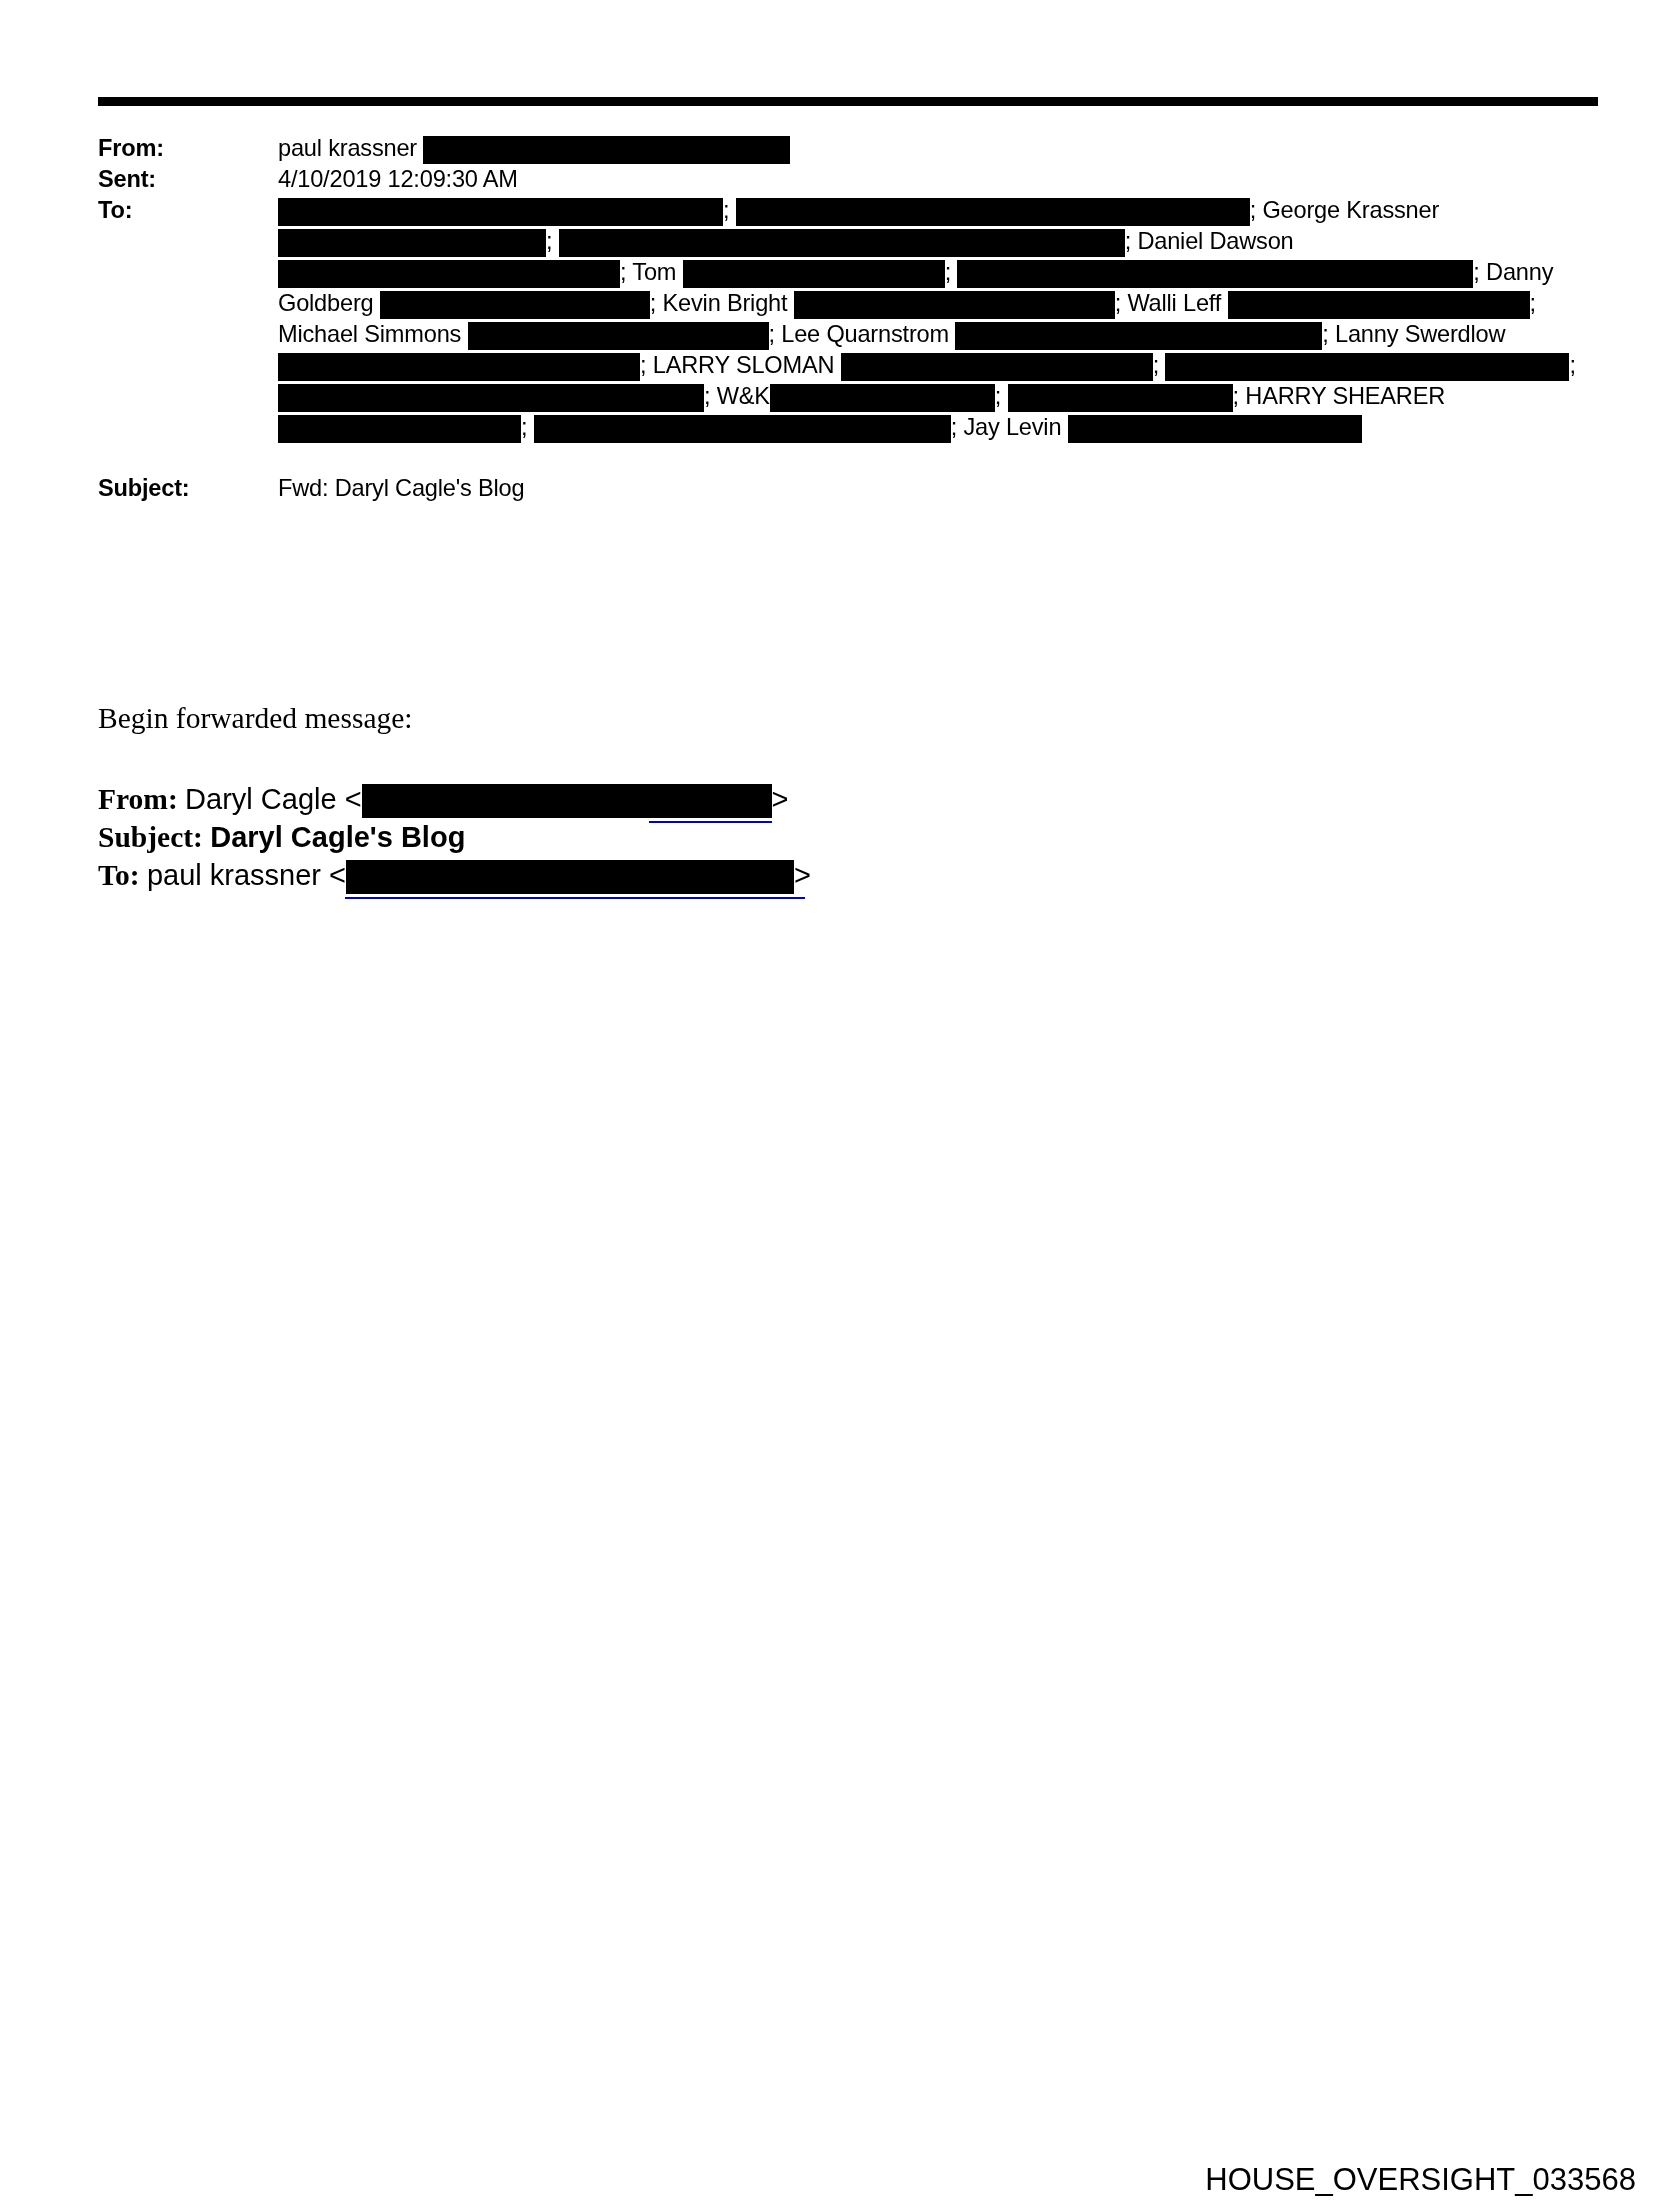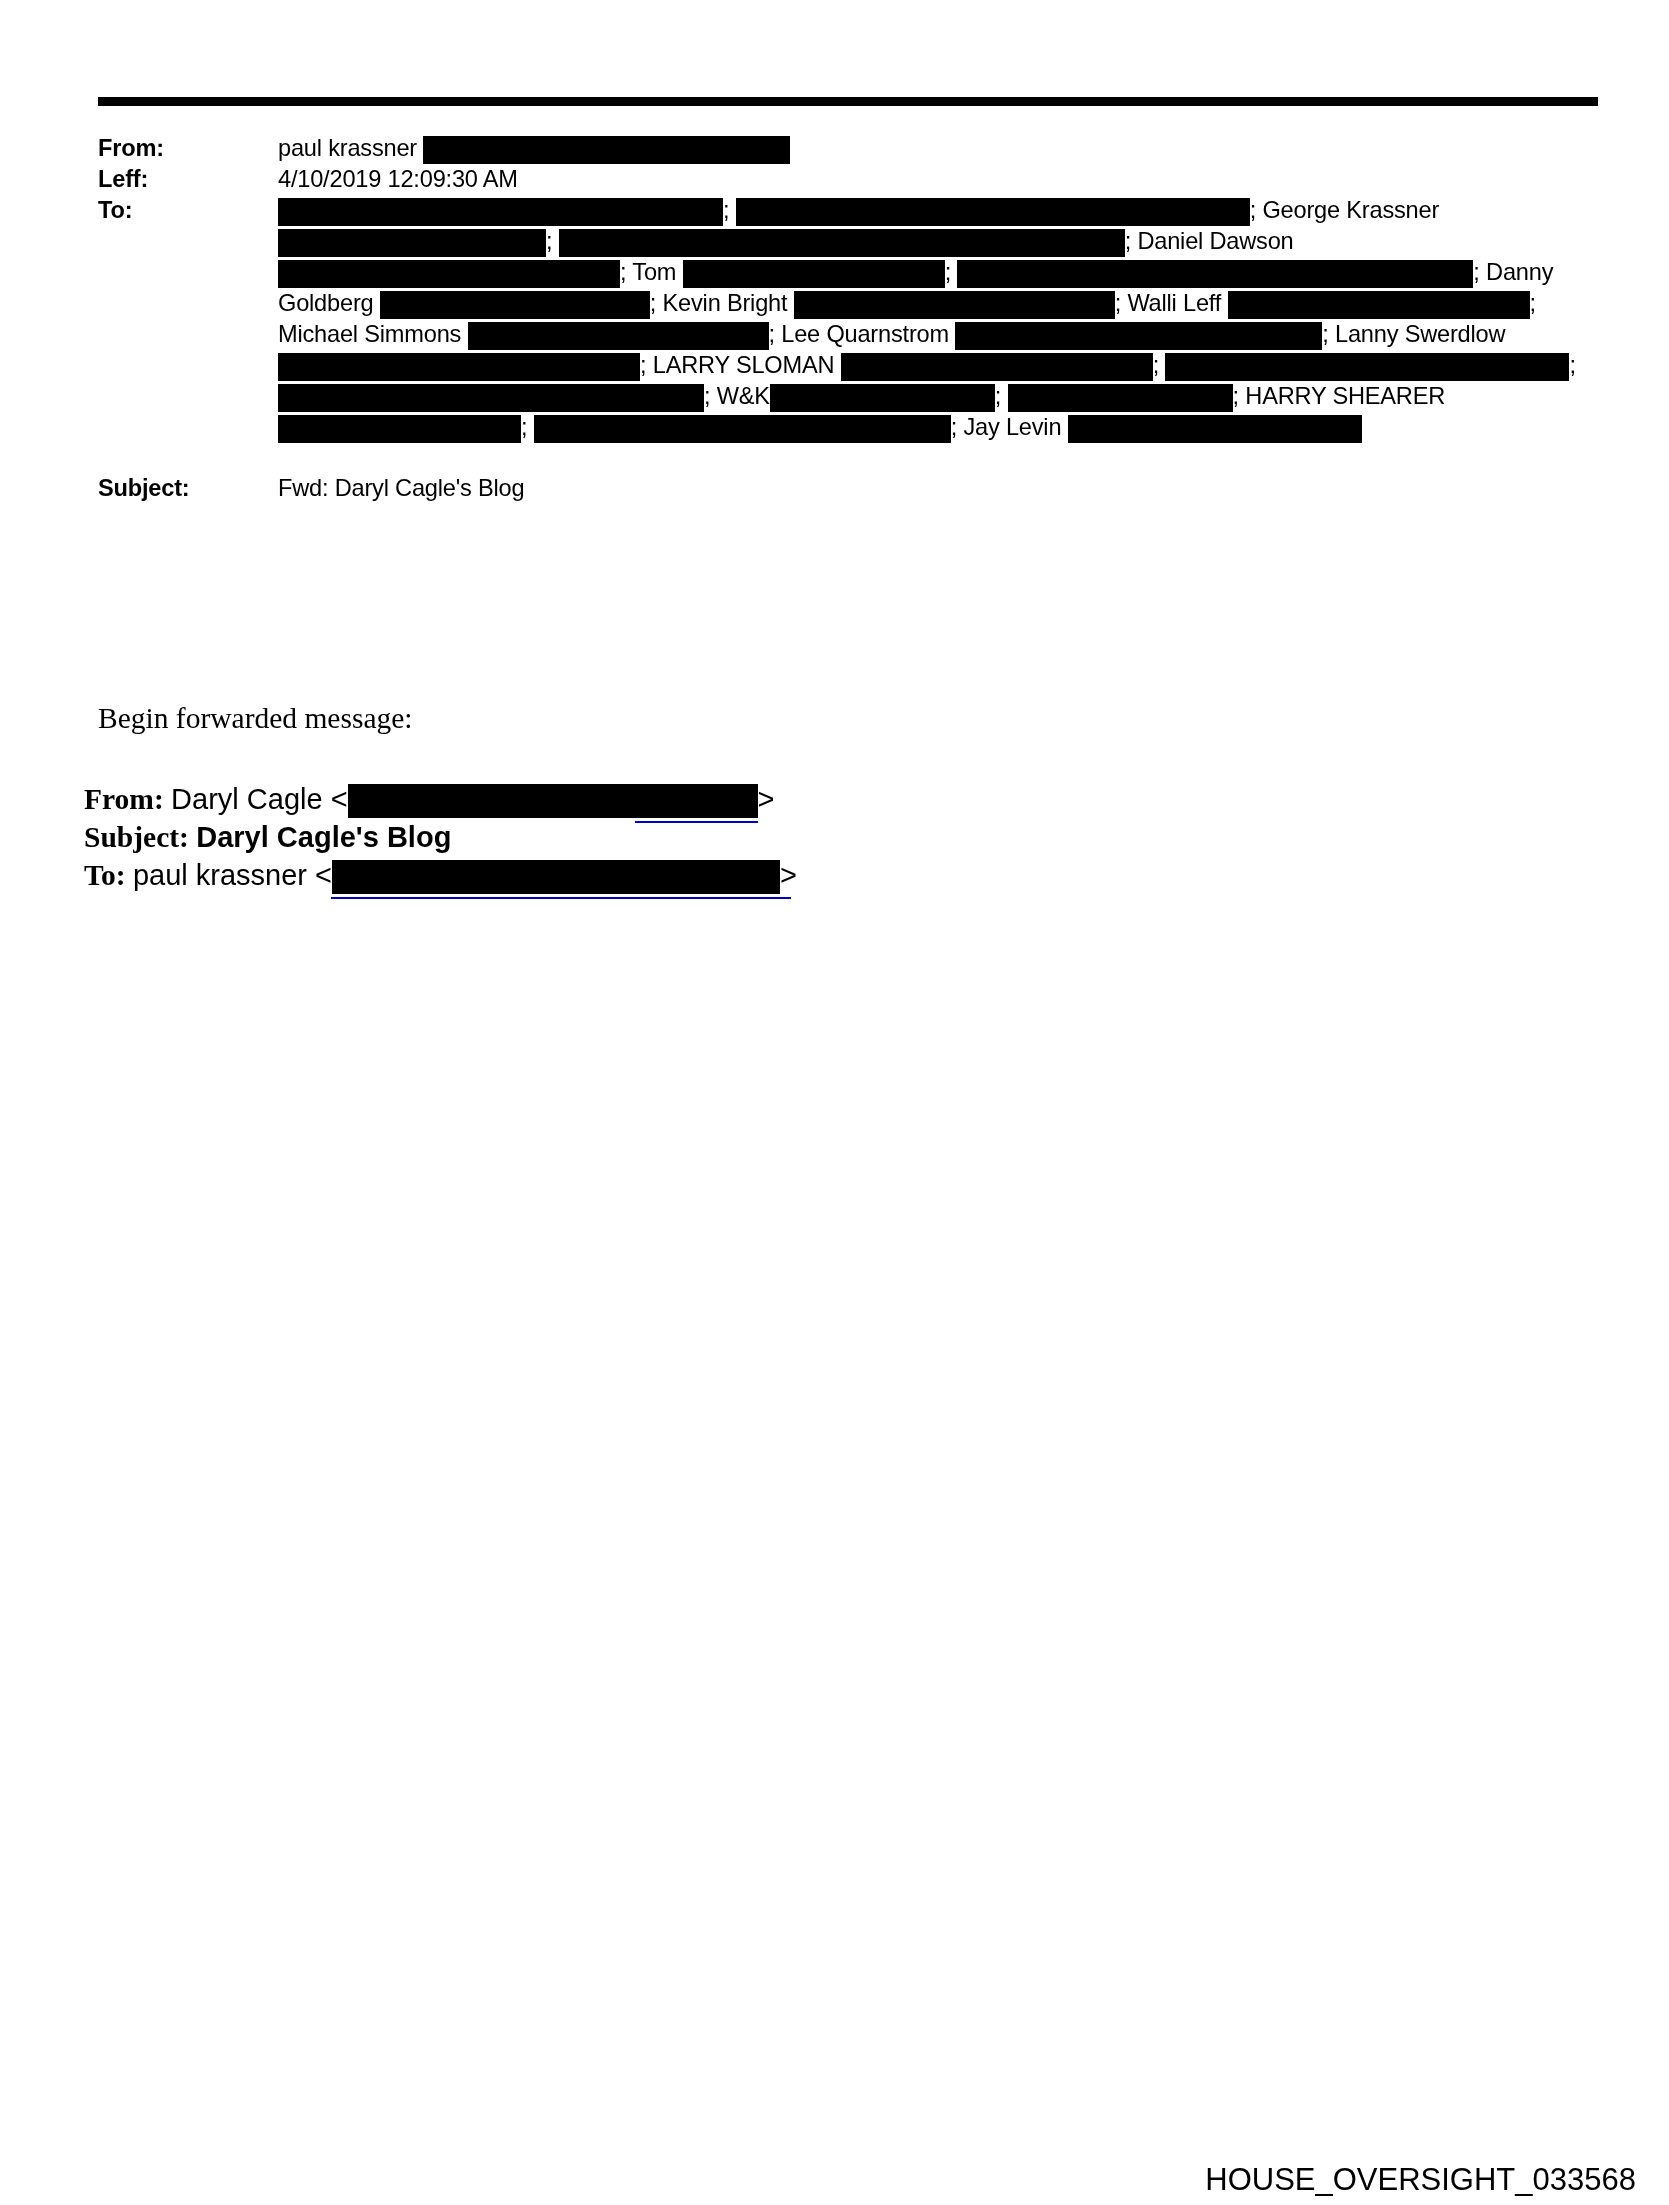--- a/index.html
+++ b/index.html
@@ -48,21 +48,21 @@
   
   .fwd-intro{
     position:absolute;
     left:98px; top:702px;
     font-family:"Liberation Serif", serif;
     font-size:29.5px;
     line-height:33px;
   }
   .fwd{
     position:absolute;
-    left:84px; top:780px;
+    left:98px; top:780px;
     width:1506px;
     font-size:29px;
     line-height:38px;
   }
   .fwd-row{white-space:pre;}
   .fwd-label{
     font-family:"Liberation Serif", serif;
     font-weight:bold;
     font-size:29.5px;
     white-space:pre;
@@ -92,21 +92,21 @@
 <div class="page">
 
   <div class="top-rule"></div>
 
   <div class="hdr">
     <div class="hdr-row">
       <div class="hdr-label">From:</div>
       <div class="hdr-value"><span class="seg">paul krassner </span><span class="redaction" style="width: 367px;"></span></div>
     </div>
     <div class="hdr-row">
-      <div class="hdr-label">Leff:</div>
+      <div class="hdr-label">Sent:</div>
       <div class="hdr-value">4/10/2019 12:09:30 AM</div>
     </div>
     <div class="hdr-row">
       <div class="hdr-label">To:</div>
       <div class="hdr-value"><div class="to-line"><span class="redaction" style="width: 445px;"></span><span class="seg">; </span><span class="redaction" style="width: 514px;"></span><span class="seg">; George Krassner</span></div><div class="to-line"><span class="redaction" style="width: 268px;"></span><span class="seg">; </span><span class="redaction" style="width: 566px;"></span><span class="seg">; Daniel Dawson</span></div><div class="to-line"><span class="redaction" style="width: 342px;"></span><span class="seg">; Tom </span><span class="redaction" style="width: 262px;"></span><span class="seg">; </span><span class="redaction" style="width: 516px;"></span><span class="seg">; Danny</span></div><div class="to-line"><span class="seg">Goldberg </span><span class="redaction" style="width: 270px;"></span><span class="seg">; Kevin Bright </span><span class="redaction" style="width: 321px;"></span><span class="seg">; Walli Leff </span><span class="redaction" style="width: 302px;"></span><span class="seg">;</span></div><div class="to-line"><span class="seg">Michael Simmons </span><span class="redaction" style="width: 301px;"></span><span class="seg">; Lee Quarnstrom </span><span class="redaction" style="width: 367px;"></span><span class="seg">; Lanny Swerdlow</span></div><div class="to-line"><span class="redaction" style="width: 362px;"></span><span class="seg">; LARRY SLOMAN </span><span class="redaction" style="width: 312px;"></span><span class="seg">; </span><span class="redaction" style="width: 404px;"></span><span class="seg">;</span></div><div class="to-line"><span class="redaction" style="width: 426px;"></span><span class="seg">; W&amp;K</span><span class="redaction" style="width: 225px;"></span><span class="seg">; </span><span class="redaction" style="width: 225px;"></span><span class="seg">; HARRY SHEARER</span></div><div class="to-line"><span class="redaction" style="width: 243px;"></span><span class="seg">; </span><span class="redaction" style="width: 417px;"></span><span class="seg">; Jay Levin </span><span class="redaction" style="width: 294px;"></span></div></div>
     </div>
     <div class="hdr-row subject-row">
       <div class="hdr-label">Subject:</div>
       <div class="hdr-value">Fwd: Daryl Cagle's Blog</div>
     </div>

